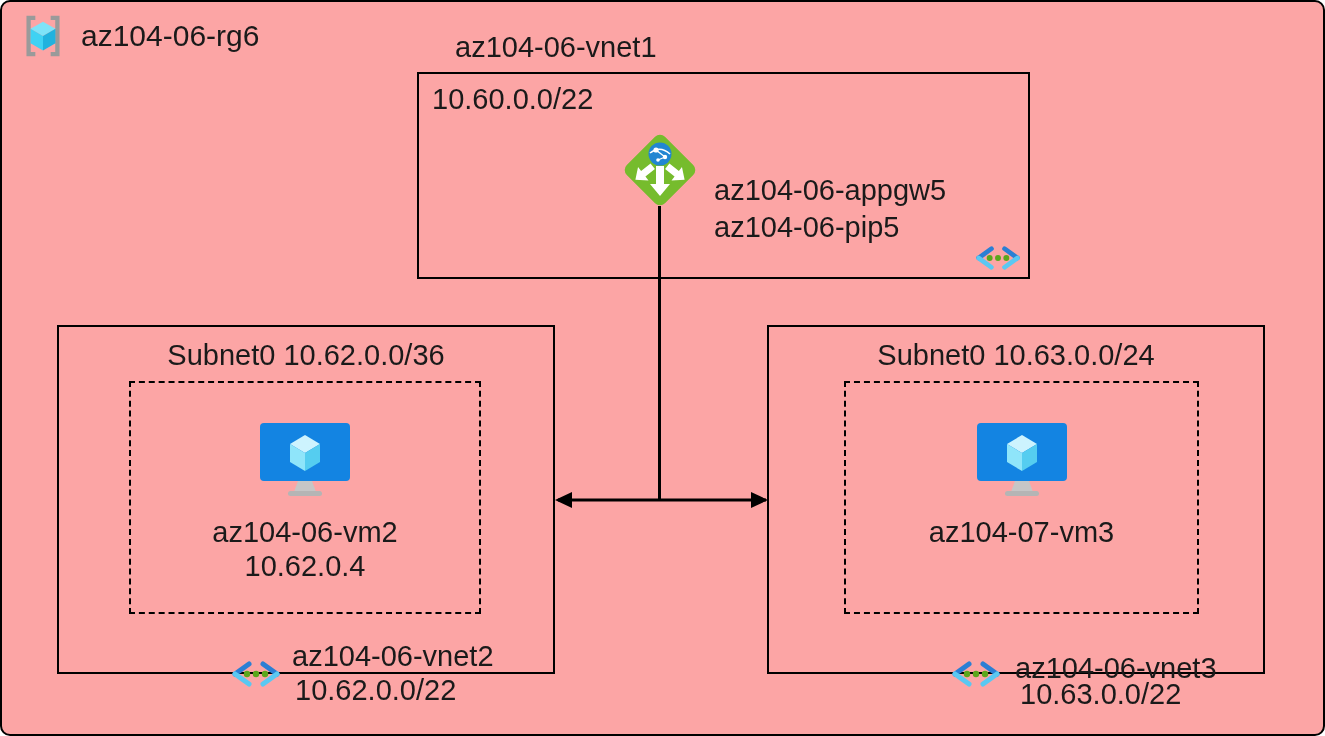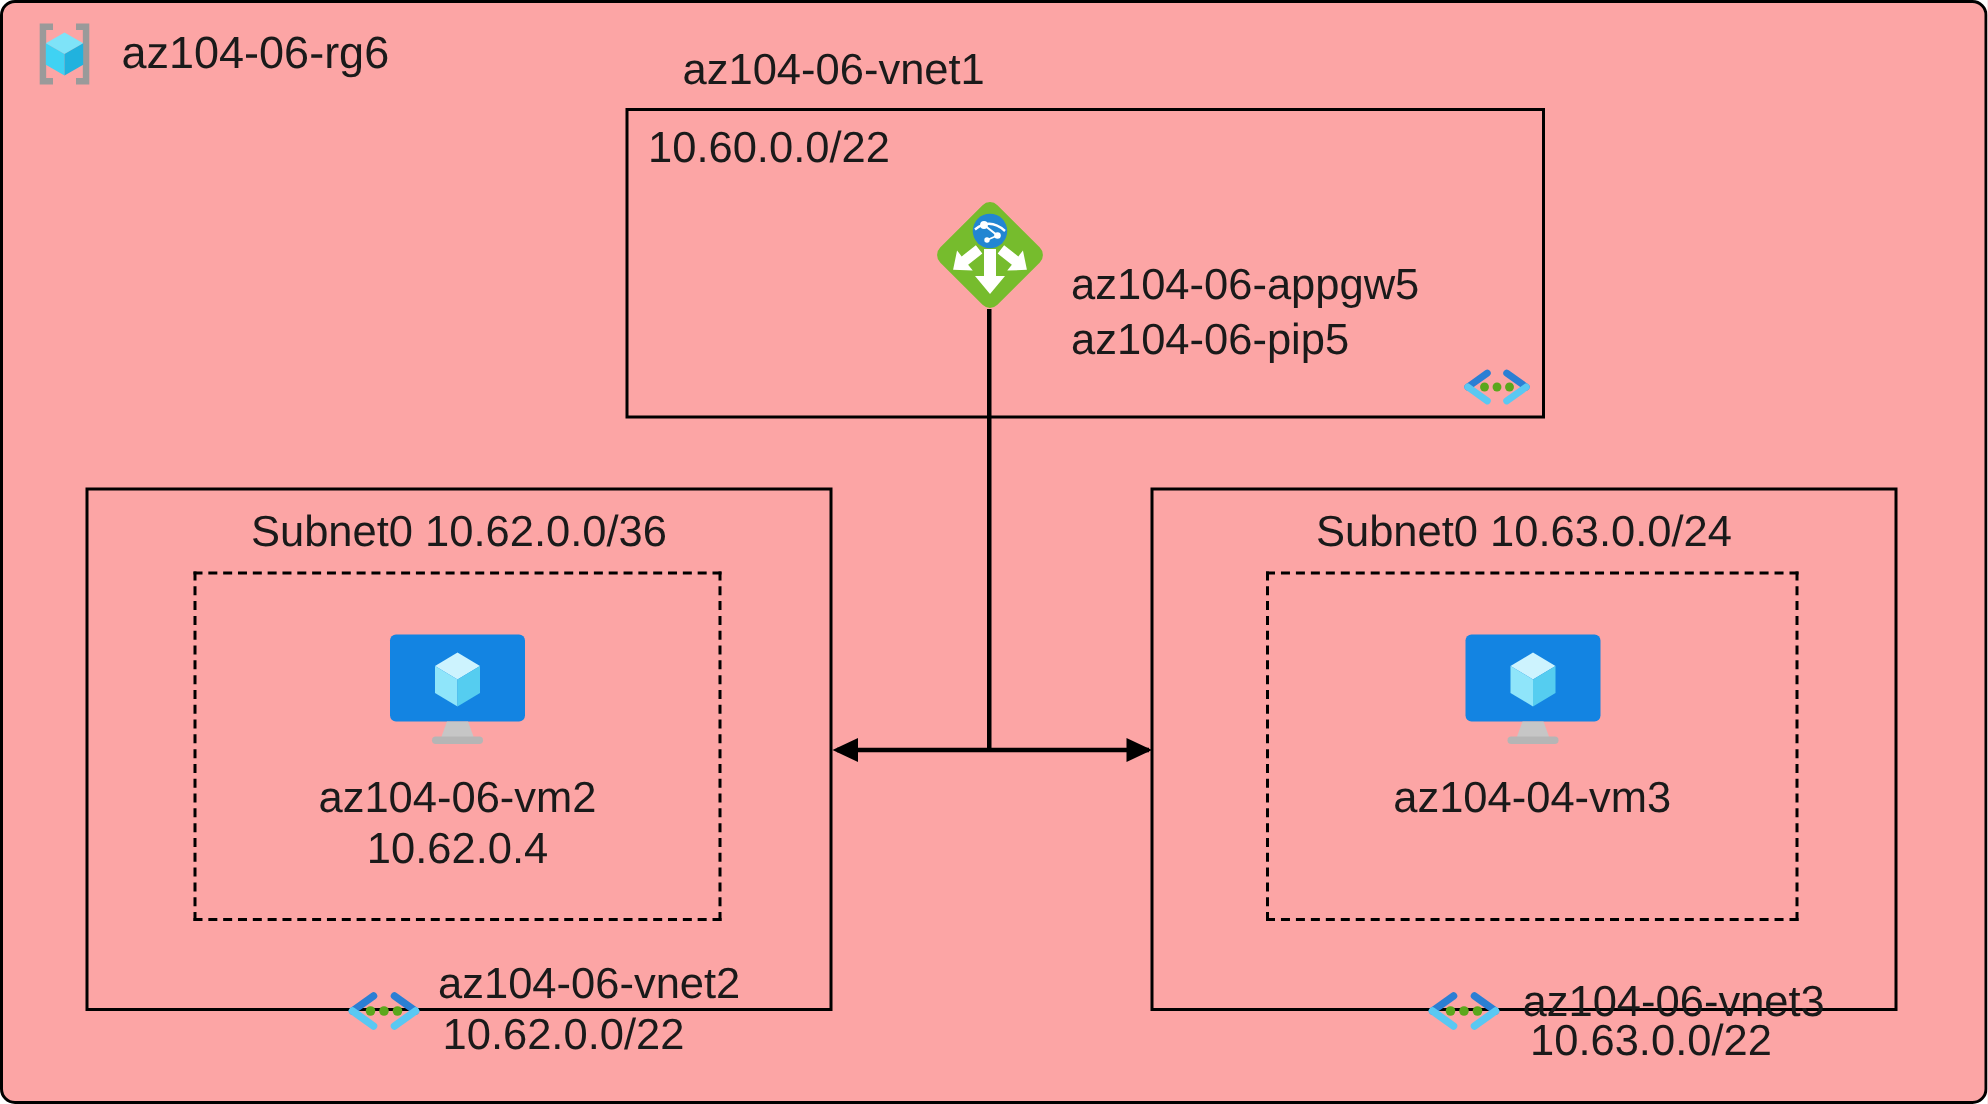--- a/index.html
+++ b/index.html
@@ -140,21 +140,21 @@
 
     <div class="dashed dashed-right">
       <svg width="94" height="78" viewBox="0 0 94 78">
         <rect x="2" y="2" width="90" height="58" rx="4" fill="#1384e2"></rect>
         <polygon points="47,14 62,23 47,32 32,23" fill="#cdf3fe"></polygon>
         <polygon points="32,23 47,32 47,50 32,41" fill="#8fe5fa"></polygon>
         <polygon points="47,32 62,23 62,41 47,50" fill="#55cdf0"></polygon>
         <polygon points="40,60 54,60 58,71 36,71" fill="#c6c6c6"></polygon>
         <rect x="30" y="70" width="34" height="5" rx="2.5" fill="#b5b5b5"></rect>
       </svg>
-      <div class="lbl vm-name">az104-04-vm3</div>
+      <div class="lbl vm-name">az104-07-vm3</div>
     </div>
 
     <svg class="abs vnet-badge-right" width="54" height="34" viewBox="0 0 54 34">
       <line x1="20" y1="7" x2="6" y2="17" stroke-width="5" stroke-linecap="round" stroke="#2b7fd4"></line>
       <line x1="6" y1="17" x2="20" y2="27" stroke-width="5" stroke-linecap="round" stroke="#5ac8f2"></line>
       <line x1="34" y1="7" x2="48" y2="17" stroke-width="5" stroke-linecap="round" stroke="#2b7fd4"></line>
       <line x1="48" y1="17" x2="34" y2="27" stroke-width="5" stroke-linecap="round" stroke="#5ac8f2"></line>
       <circle cx="18" cy="17" r="3.2" fill="#5ba71c"></circle>
       <circle cx="27" cy="17" r="3.2" fill="#5ba71c"></circle>
       <circle cx="36" cy="17" r="3.2" fill="#5ba71c"></circle>

